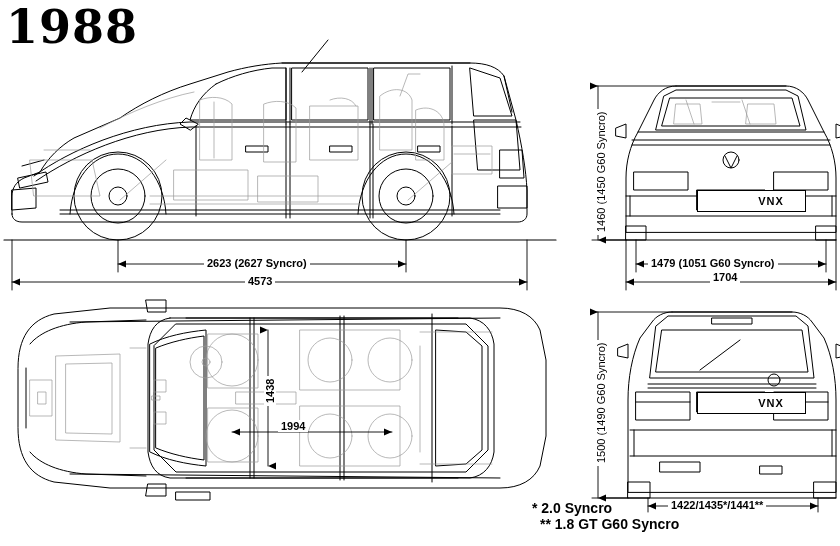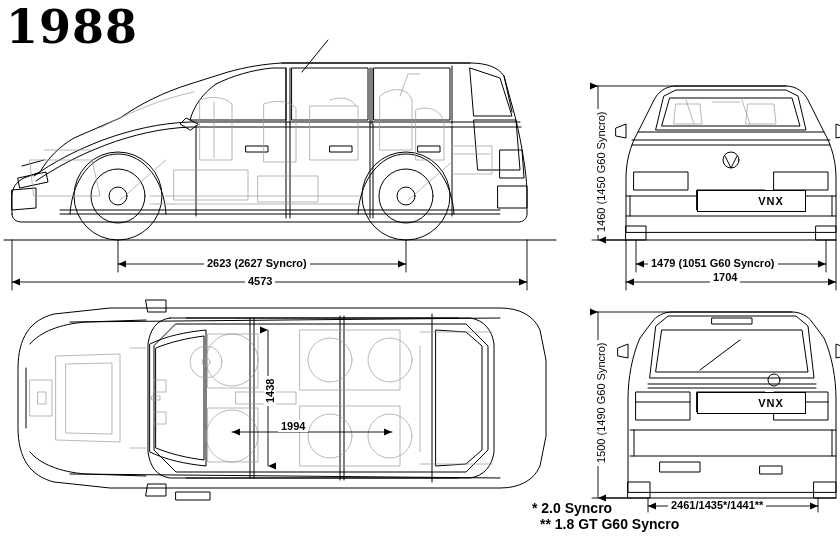--- a/index.html
+++ b/index.html
@@ -408,18 +408,18 @@
   <div class="dimlabel bold" style="left:648px; top:257px;">1479 (1051 G60 Syncro)</div>
 
   <div class="dimlabel bold" style="left:710px; top:271px;text-align:center;">1704</div>
 
   <div class="dimlabel bold vert" style="left:264px; top:406px; transform: rotate(-90deg);">1438</div>
 
   <div class="dimlabel bold" style="left:278px; top:420px;">1994</div>
 
   <div class="dimlabel vert" style="left:595px; top:466px; transform: rotate(-90deg);">1500 (1490 G60 Syncro)</div>
 
-  <div class="dimlabel bold" style="left:668px; top:499px;">2461/1435*/1441**</div>
+  <div class="dimlabel bold" style="left:668px; top:499px;">1422/1435*/1441**</div>
 
   <div class="note" style="left:532px; top:500px;">* 2.0 Syncro</div>
   <div class="note" style="left:532px; top:516px;margin-left:8px;">** 1.8 GT G60 Syncro</div>
 
 </div>
 
 </body></html>

